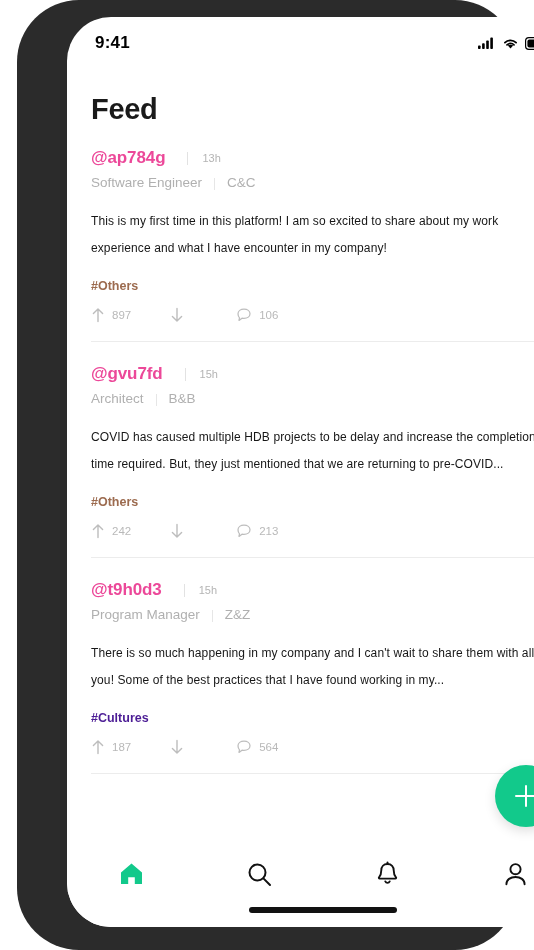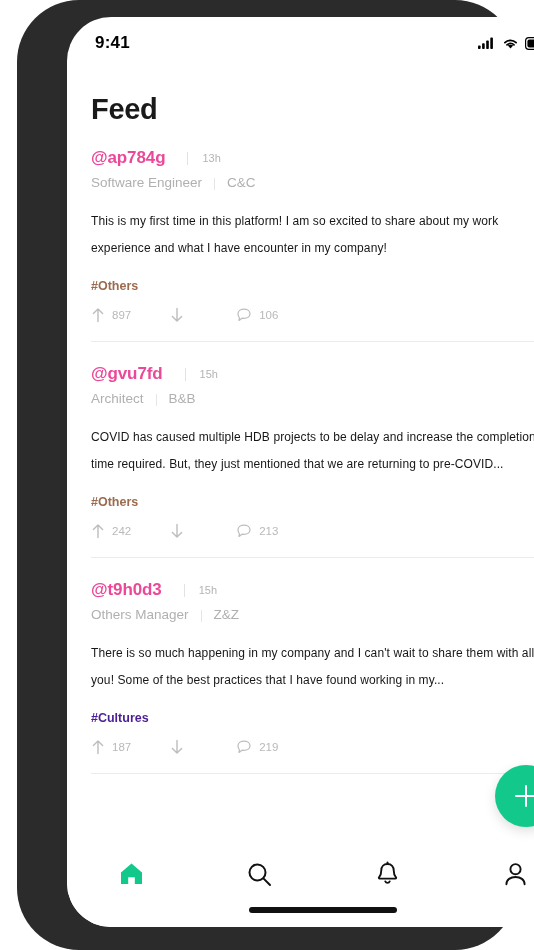--- a/index.html
+++ b/index.html
@@ -313,21 +313,21 @@
       <div class="post-divider"></div>
 
       <div class="post">
         <div class="post-head">
           <span class="post-handle">@t9h0d3</span>
           <span class="head-sep"></span>
           <span class="post-time">15h</span>
           <span class="post-more">⋯</span>
         </div>
         <div class="post-meta">
-          <span class="post-role">Others Manager</span>
+          <span class="post-role">Program Manager</span>
           <span class="meta-sep"></span>
           <span class="post-company">Z&amp;Z</span>
         </div>
         <div class="post-body">There is so much happening in my company and I can't wait to share them with all of you! Some of the best practices that I have found working in my...</div>
         <div class="post-tag" style="color:#4c1d95">#Cultures</div>
         <div class="post-actions">
           <span class="act">
             <svg width="14" height="16" viewBox="0 0 14 16">
               <path d="M7 14.5 V2.2 M2.4 6.6 L7 2.0 L11.6 6.6" stroke="#bdbdbd" stroke-width="1.4" fill="none" stroke-linecap="round" stroke-linejoin="round"></path>
             </svg>
@@ -337,21 +337,21 @@
           <span class="act">
             <svg width="14" height="16" viewBox="0 0 14 16">
               <path d="M7 1.5 V13.8 M2.4 9.4 L7 14.0 L11.6 9.4" stroke="#bdbdbd" stroke-width="1.4" fill="none" stroke-linecap="round" stroke-linejoin="round"></path>
             </svg>
           </span>
           <span class="act-gap-lg"></span>
           <span class="act">
             <svg width="16" height="16" viewBox="0 0 16 16">
               <path d="M8 2.2 c3.4 0 6 2 6 4.6 c0 2.6 -2.6 4.6 -6 4.6 c-0.7 0 -1.4 -0.1 -2 -0.25 L3 13.4 l0.5 -2.5 C2.6 10 2 8.6 2 6.8 C2 4.2 4.6 2.2 8 2.2 Z" stroke="#bdbdbd" stroke-width="1.25" fill="none" stroke-linejoin="round"></path>
             </svg>
-            <span class="act-count">219</span>
+            <span class="act-count">564</span>
           </span>
         </div>
       </div>
       <div class="post-divider"></div>
 
     </div>
 
     <button class="fab">
       <svg width="28" height="28" viewBox="0 0 28 28">
         <path d="M14 4 V24 M4 14 H24" stroke="#ffffff" stroke-width="2" stroke-linecap="round"></path>

